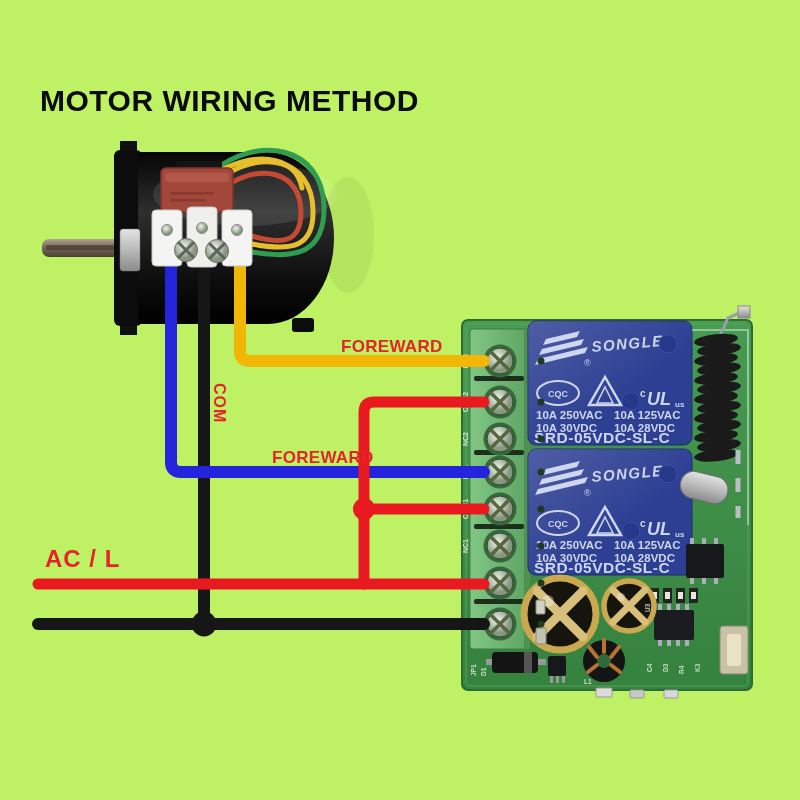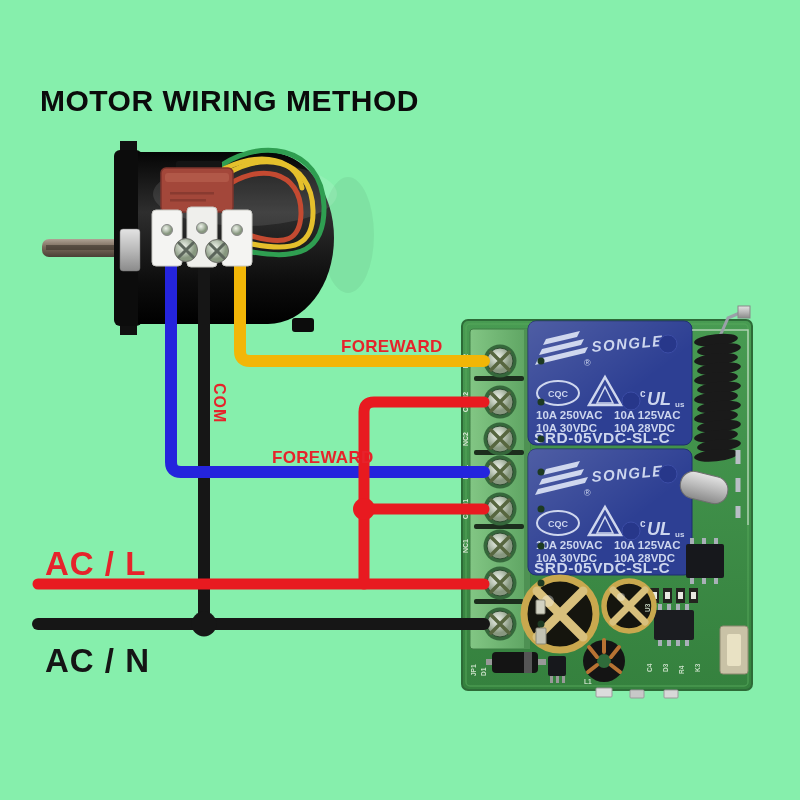--- a/index.html
+++ b/index.html
@@ -1,26 +1,26 @@
 <!DOCTYPE html>
 <html style="--wire_yellow: #f2b607; --wire_red: #e81a20; --wire_blue: #2424dd; --wire_black: #161616; --label_red: #e6232b; --pcb_green: #3e8f4b; --pcb_edge: #2d6b37; --terminal_green: #72b974; --relay_blue: #2d3f93; --relay_text: #cdd6ee; --antenna_black: #1a1a1a; --cap_gold: #c9a84e;"><head>
 <meta charset="utf-8">
 <style>
   html,body{margin:0;padding:0;background:#fff;}
-  .canvas{position:relative;width:800px;height:800px;background:#86efac;overflow:hidden;
+  .canvas{position:relative;width:800px;height:800px;background:#bef264;overflow:hidden;
           font-family:"Liberation Sans",sans-serif;}
   .canvas svg{position:absolute;left:0;top:0;}
   .page-title{position:absolute;left:40px;top:84px;font-size:30px;font-weight:bold;
               color:#0b0b0b;letter-spacing:0.5px;white-space:nowrap;}
   .lbl{position:absolute;font-weight:bold;font-size:17px;color:var(--label_red,#e6232b);
        white-space:nowrap;letter-spacing:0.3px;text-align:right;}
   #lbl-forward{left:341px;top:337px;}
   #lbl-reversal{left:272px;top:448px;}
   #lbl-com{left:210px;top:383px;writing-mode:vertical-rl;font-size:16px;letter-spacing:1px;}
-  .lbl-big{position:absolute;font-weight:bold;font-size:33px;white-space:nowrap;letter-spacing:1px;}
+  .lbl-big{position:absolute;font-weight:bold;font-size:24px;white-space:nowrap;letter-spacing:1px;}
   #lbl-acl{left:45px;top:545px;color:var(--label_red,#e6232b);}
   #lbl-acn{left:45px;top:642px;color:#151515;}
   .wire{fill:none;stroke-linecap:round;stroke-linejoin:round;}
   .wy{stroke:var(--wire_yellow,#f2b607);stroke-width:12px;}
   .wk{stroke:var(--wire_black,#161616);stroke-width:12px;}
   .wb{stroke:var(--wire_blue,#2424dd);stroke-width:12px;}
   .wr{stroke:var(--wire_red,#e81a20);stroke-width:11px;}
   .relay-text{fill:var(--relay_text,#cdd6ee);font-family:"Liberation Sans",sans-serif;}
   .tlabel{fill:#dcead8;font-size:7px;font-weight:bold;font-family:"Liberation Sans",sans-serif;}
   .silk{fill:#d9ead6;font-size:6.5px;font-weight:bold;opacity:.9;
@@ -359,14 +359,13 @@
         <circle cx="217" cy="251" r="11.5" fill="url(#screwMetal)" stroke="#6d6d68"></circle>
         <path d="M210 244 L224 258 M224 244 L210 258" stroke="#5c665c" stroke-width="3" stroke-linecap="round"></path>
       </g>
     </g>
   </svg>
 
   <div class="lbl" id="lbl-forward">FOREWARD</div>
   <div class="lbl" id="lbl-com">COM</div>
   <div class="lbl" id="lbl-reversal">FOREWARD</div>
   <div class="lbl-big" id="lbl-acl">AC / L</div>
-  <div class="lbl-big" id="lbl-acn">AC / N</div>
 </div>
 
 </body></html>

